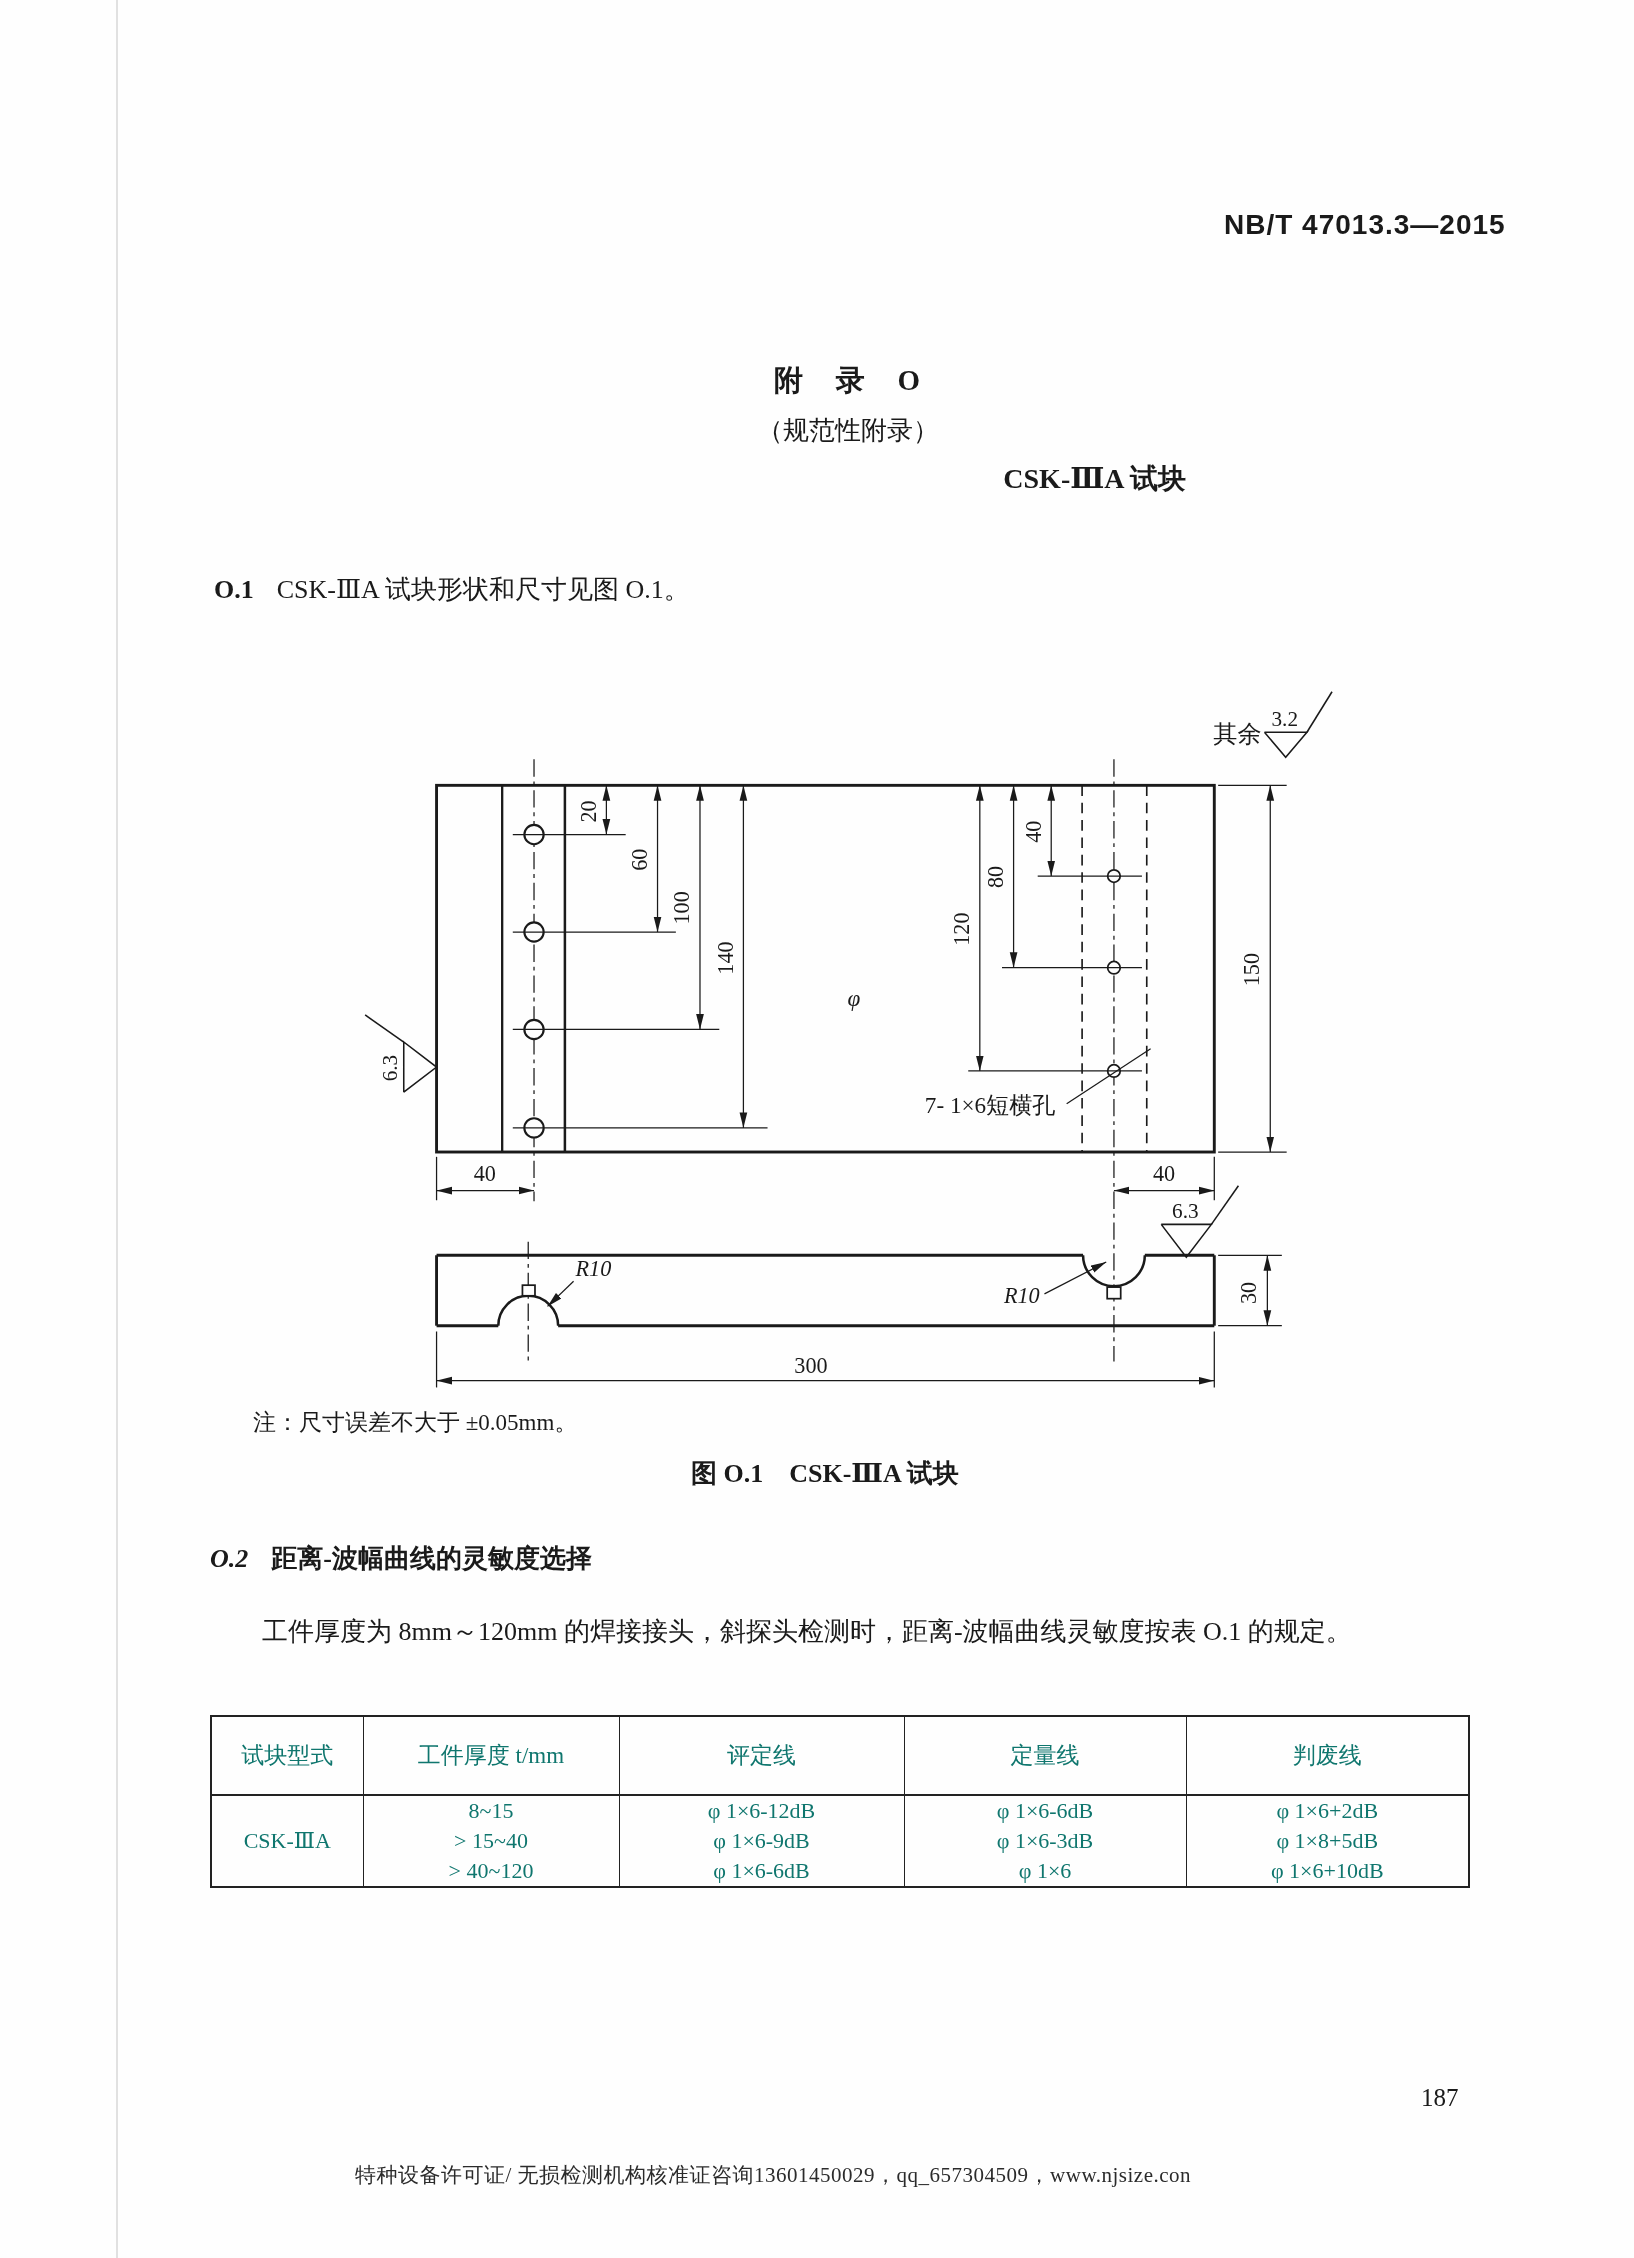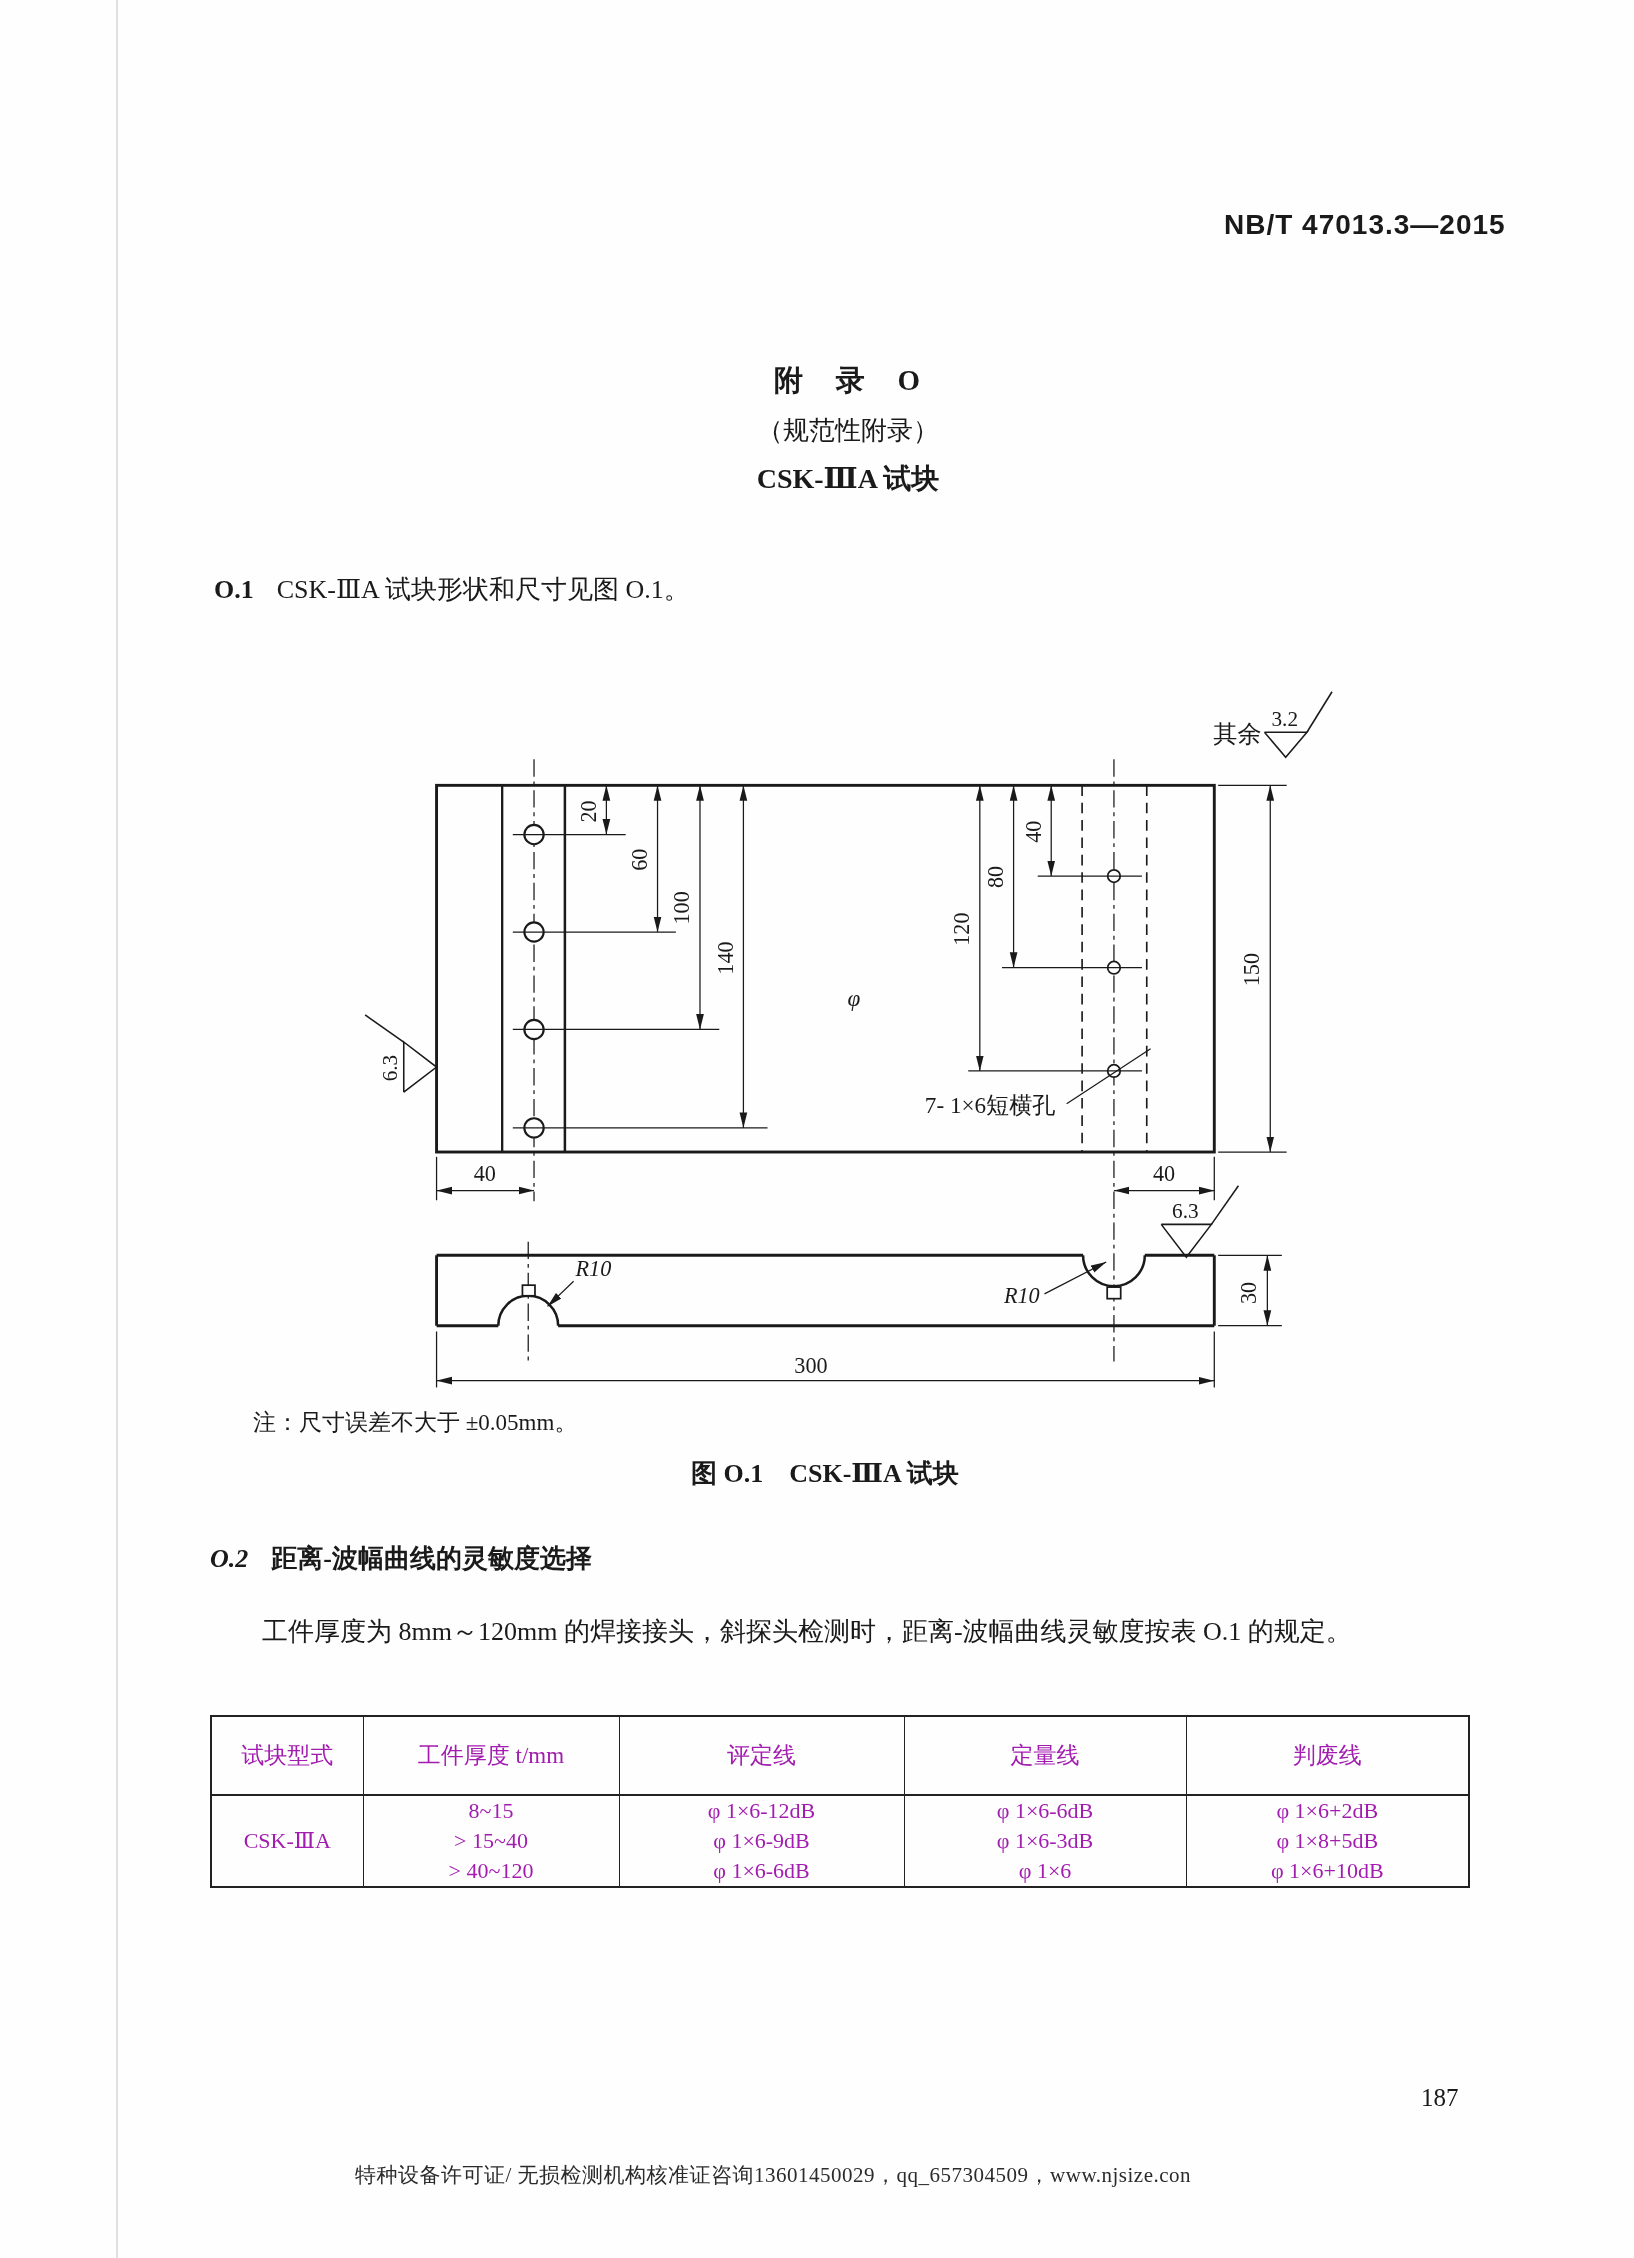--- a/index.html
+++ b/index.html
@@ -5,31 +5,31 @@
   html,body{margin:0;padding:0;background:#ffffff;}
   #page{position:relative;width:1635px;height:2258px;background:#fefefe;overflow:hidden;
         font-family:"Liberation Serif","DejaVu Serif",serif;color:#1a1a1a;}
   .abs{position:absolute;}
   .scan-edge{position:absolute;left:116px;top:0;width:1.9px;height:2258px;background:#c9c9c9;opacity:.55;}
   .doc-header{left:1224px;top:209px;font-family:"Liberation Sans","DejaVu Sans",sans-serif;
               font-weight:bold;font-size:28px;letter-spacing:1px;}
   .title-block{left:510px;top:361px;width:676px;text-align:center;}
   .title-block .l1{font-size:29px;font-weight:bold;letter-spacing:1.9px;}
   .title-block .l2{font-size:26px;margin-top:11.6px;}
-  .title-block .l3{font-size:28px;font-weight:bold;margin-top:12.6px;}
+  .title-block .l3{font-size:28px;font-weight:bold;margin-top:12.6px;text-align:right;}
   .sec-line{left:214px;top:572px;font-size:26px;}
   .sec-line .num{font-weight:bold;margin-right:23px;}
   .fig-note{left:253px;top:1407px;font-size:23px;}
   .fig-caption{left:691px;top:1456px;font-size:26px;font-weight:bold;}
   .o2-head{left:210px;top:1541px;font-size:26px;font-weight:bold;}
   .o2-head .num{margin-right:23px;font-style:italic;}
   .o2-para{left:214px;top:1614px;width:1284px;font-size:26px;text-indent:48px;line-height:35px;}
   .tbl-title{left:483px;top:1677px;font-size:24px;font-weight:bold;}
   table.spec{position:absolute;left:210px;top:1715px;width:1257px;height:170px;border-collapse:collapse;
-             table-layout:fixed;font-size:22px;text-align:center;color:#a21caf;}
+             table-layout:fixed;font-size:22px;text-align:center;color:#0f766e;}
   table.spec td,table.spec th{border-left:1.9px solid #222;border-right:1.9px solid #222;
              font-weight:normal;padding:0;vertical-align:middle;}
   table.spec{border:2.9px solid #222;}
   table.spec thead th{height:77px;font-size:23px;border-bottom:2.9px solid #222;}
   table.spec tbody td{height:90px;}
   table.spec .cellline{line-height:30px;height:30px;}
   .page-num{left:1421px;top:2084px;font-size:25px;}
   .footer-line{left:355px;top:2161px;font-size:21px;color:#2b2b2b;letter-spacing:0.5px;}
   svg text{font-family:"Liberation Serif","DejaVu Serif",serif;fill:#1a1a1a;}
   .dimtxt{font-size:23px;}

